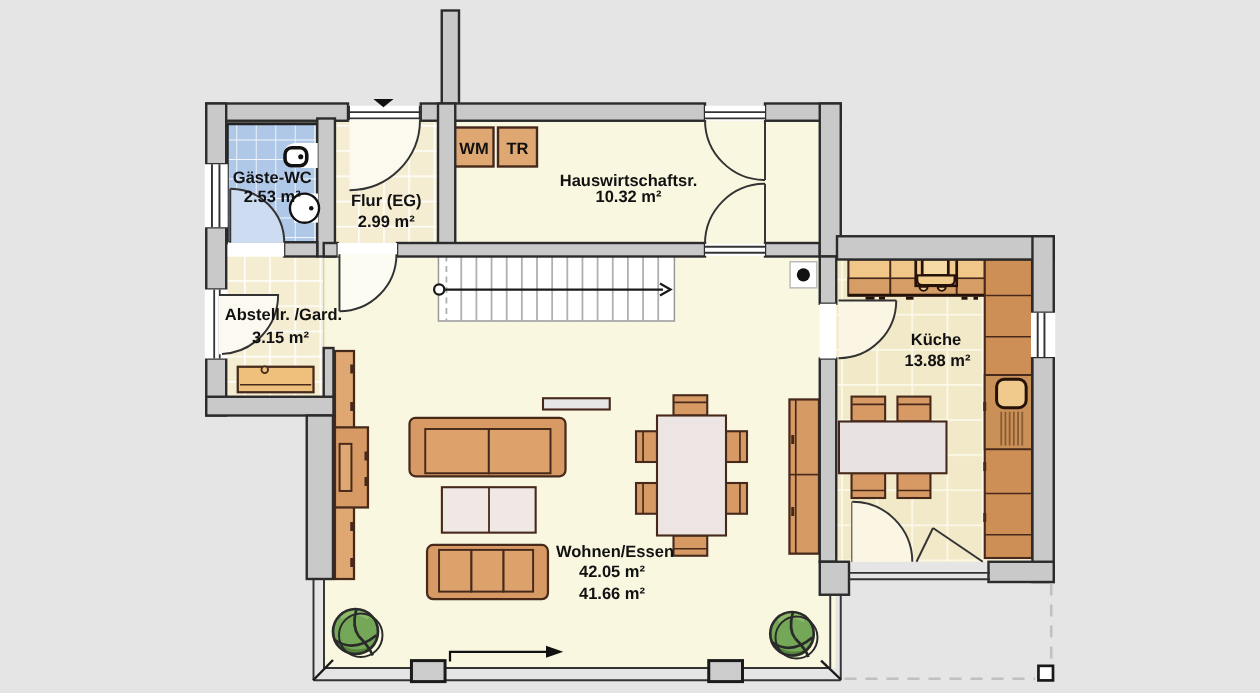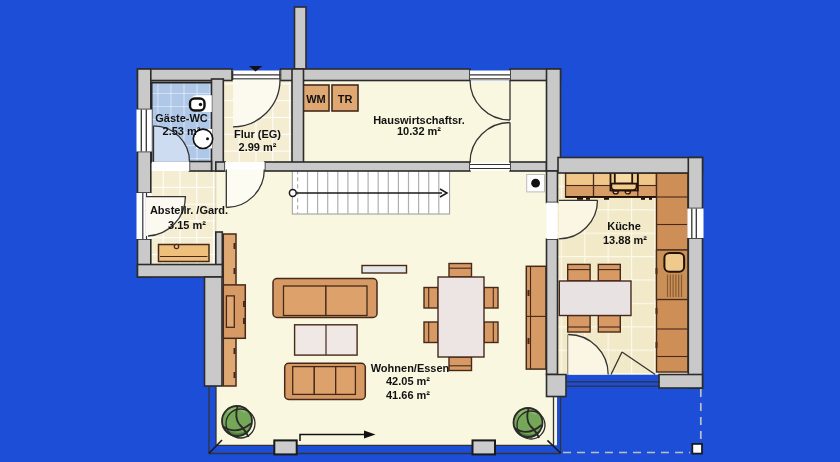--- a/index.html
+++ b/index.html
@@ -1,16 +1,16 @@
 <!DOCTYPE html>
 <html><head>
 <meta charset="utf-8">
 <style>
   html,body{margin:0;padding:0;background:#fff;}
-  #wrap{width:840px;height:462px;position:relative;overflow:hidden;background:#1d4ed8;}
+  #wrap{width:840px;height:462px;position:relative;overflow:hidden;background:#e5e5e5;}
   svg{display:block;}
   text{font-family:"Liberation Sans",sans-serif;fill:#111;}
 </style>
 </head>
 <body>
 <div id="wrap">
 <svg width="840" height="462" viewBox="0 0 840 462">
 <defs>
   <pattern id="tileF" width="16.8" height="16.8" patternUnits="userSpaceOnUse" patternTransform="translate(3.5,16.2)">
     <rect width="16.8" height="16.8" fill="#f4edd2"></rect>

